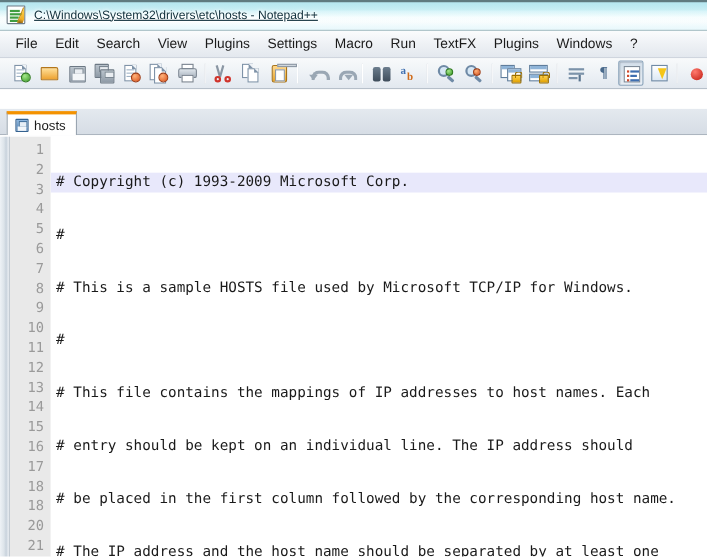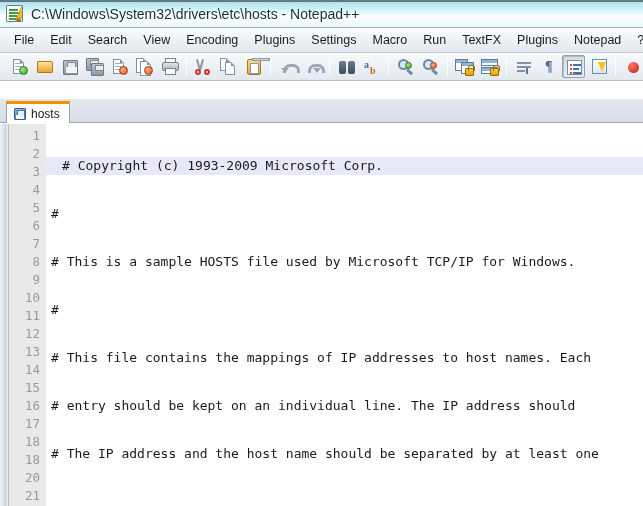--- a/index.html
+++ b/index.html
@@ -44,24 +44,25 @@
   .npp-icon .pencil {
     position: absolute; right: -1px; top: 1px;
     width: 5px; height: 15px;
     background: linear-gradient(to bottom, #ffd84d 0%, #f2ae23 70%, #7a5510 100%);
     transform: rotate(22deg);
     border-left: 1px solid #c98f17;
   }
   #title-text {
     position: relative; z-index: 2;
     margin-left: 8px;
-    font-size: 14px;
+    font-size: 11px;
     color: #10303c;
     text-shadow: 0 0 3px #ffffff, 0 0 5px #ffffff, 0 1px 0 #ffffff;
     white-space: nowrap;
+    text-decoration: underline;
   }
 
   
   #menubar {
     height: 25px;
     background: linear-gradient(to bottom, #fbfcfd 0%, #eef1f5 50%, #e3e8ee 100%);
     border-bottom: 1px solid #c5cdd6;
     display: flex; align-items: center;
     padding-left: 6px;
   }
@@ -214,21 +215,21 @@
   #code {
     flex: 1 1 auto;
     position: relative;
     padding: 3px 0 0 5px;
     font-size: 13px;
     color: #1a1a1a;
     white-space: pre;
     overflow: hidden;
   }
   #code .row { height: 18px; line-height: 18px; }
-  #code .row.current { background: #e8e8fb; margin-left: -5px; padding-left: 16px; }
+  #code .row.current { background: #e8e8fb; margin-left: -5px; padding-left: 5px; }
 </style>
 </head>
 <body>
 
 <div id="titlebar">
   <div class="glasswash"></div>
   <div class="npp-icon">
     <div class="ln l1"></div>
       <div class="ln l2"></div>
       <div class="ln l3"></div>
@@ -236,28 +237,27 @@
     <div class="pencil"></div>
   </div>
   <div id="title-text">C:\Windows\System32\drivers\etc\hosts - Notepad++</div>
 </div>
 
 <div id="menubar">
   <div class="menu-item">File</div>
   <div class="menu-item">Edit</div>
   <div class="menu-item">Search</div>
   <div class="menu-item">View</div>
-  <div class="menu-item">Encoding</div>
   <div class="menu-item">Plugins</div>
   <div class="menu-item">Settings</div>
   <div class="menu-item">Macro</div>
   <div class="menu-item">Run</div>
   <div class="menu-item">TextFX</div>
   <div class="menu-item">Plugins</div>
-  <div class="menu-item">Notepad</div>
+  <div class="menu-item">Windows</div>
   <div class="menu-item">?</div>
 </div>
 
 <div id="toolbar">
   <div class="grip"></div>
 
   <div class="tb-btn">
     <div class="ic page fold"></div>
       <div class="ic page-lines"></div>
       <div class="ic badge-g"></div>
@@ -427,20 +427,21 @@
     <div class="ln">21</div>
     <div class="ln">22</div>
   </div>
   <div id="code">
     <div class="row current"># Copyright (c) 1993-2009 Microsoft Corp.</div>
     <div class="row">#</div>
     <div class="row"># This is a sample HOSTS file used by Microsoft TCP/IP for Windows.</div>
     <div class="row">#</div>
     <div class="row"># This file contains the mappings of IP addresses to host names. Each</div>
     <div class="row"># entry should be kept on an individual line. The IP address should</div>
+    <div class="row"># be placed in the first column followed by the corresponding host name.</div>
     <div class="row"># The IP address and the host name should be separated by at least one</div>
     
     
     
     
     
     
     
     
     

